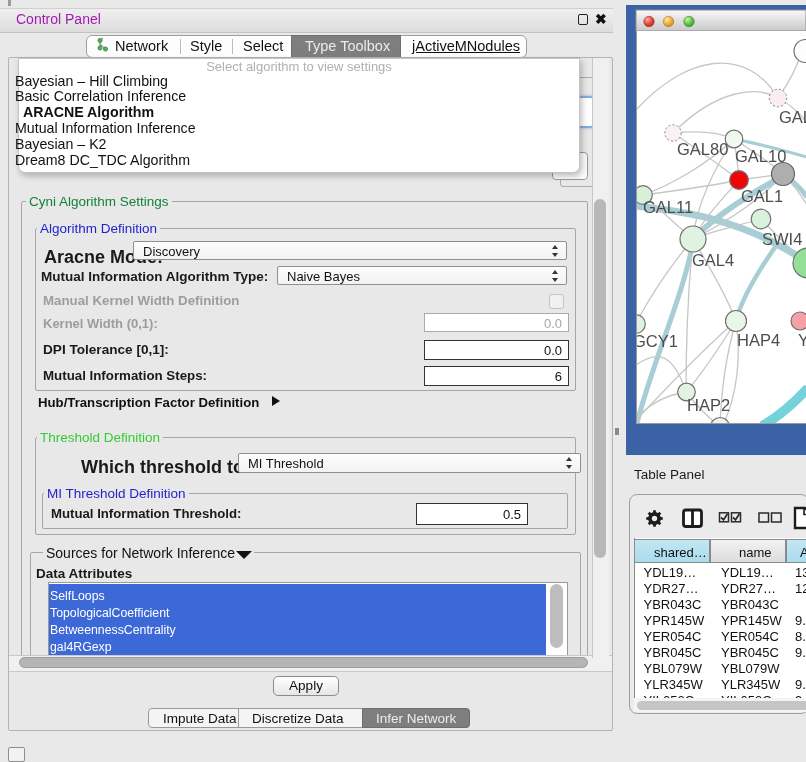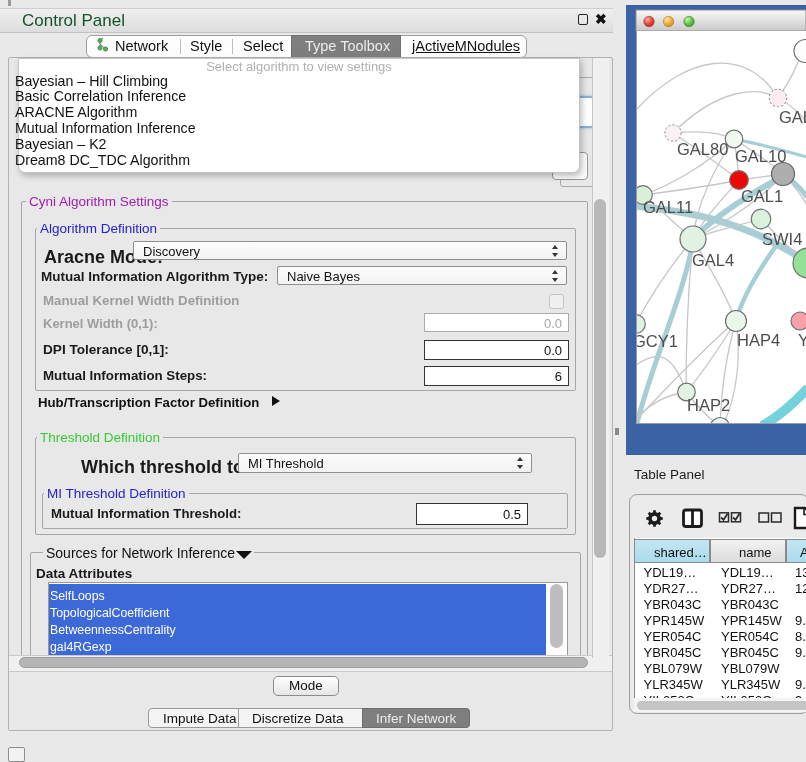--- a/index.html
+++ b/index.html
@@ -1,38 +1,38 @@
 <!DOCTYPE html>
 <html><head>
 <meta charset="utf-8">
 <style>
 * { margin:0; padding:0; box-sizing:border-box; }
 html,body { width:806px; height:762px; }
 body { position:relative; background:#e9e9e9; font-family:"Liberation Sans",sans-serif; overflow:hidden; }
 .abs { position:absolute; }
-.b { font-weight:normal; }
+.b { font-weight:bold;margin-left:8px; }
 .grouplab { position:absolute; background:#e8e8e8; padding:0 3px; font-size:13.5px; }
 .gbox { position:absolute; border:1px solid #a6a6a6; border-radius:2px; }
 .combo { position:absolute; background:linear-gradient(#fdfdfd,#f2f2f2); border:1px solid #8f8f8f; border-radius:2px; font-size:13px; color:#111; }
 .combo .ctext { position:absolute; left:9px; top:50%; transform:translateY(-50%); }
 .updown { position:absolute; right:7px; top:50%; width:7px; height:12px; transform:translateY(-50%); }
 .updown:before { content:""; position:absolute; left:0; top:0; border-left:3.5px solid transparent; border-right:3.5px solid transparent; border-bottom:4.5px solid #333; }
 .updown:after { content:""; position:absolute; left:0; bottom:0; border-left:3.5px solid transparent; border-right:3.5px solid transparent; border-top:4.5px solid #333; }
 .field { position:absolute; background:#fff; border:1px solid #333; font-size:13px; color:#111; text-align:right; padding-right:7px; }
 .field span { position:absolute; right:6px; top:50%; transform:translateY(-50%); }
 .lab { position:absolute; font-size:18px; font-weight:bold; color:#1a1a1a; white-space:nowrap; }
 .dis { color:#9d9d9d !important; }
 </style>
 </head>
 <body>
 
 <div class="abs" style="left:8px;top:0;width:3px;height:6px;background:#9a9a9a;"></div>
 
 <div class="abs" style="left:0;top:8px;width:613px;height:25px;background:linear-gradient(#efefef,#dddddd);border-top:1px solid #cfcfcf;border-bottom:1px solid #c2c2c2;"></div>
-<div class="abs" style="left:22px;top:10.5px;font-size:17px;color:#14532d;">Control Panel</div>
+<div class="abs" style="left:16px;top:10.5px;font-size:14px;color:#a21caf;">Control Panel</div>
 
 <div class="abs" style="left:578px;top:14px;width:10px;height:11px;border:1.8px solid #222;border-radius:2px;"></div>
 <div class="abs" style="left:595px;top:11px;font-size:14px;font-weight:bold;color:#111;">✖</div>
 
 <div class="abs" style="left:86px;top:35px;width:441px;height:23px;background:#fdfdfd;border:1px solid #9e9e9e;border-radius:6px;"></div>
 <div class="abs" style="left:180px;top:39px;width:1px;height:15px;background:#bbb;"></div>
 <div class="abs" style="left:232px;top:39px;width:1px;height:15px;background:#bbb;"></div>
 <div class="abs" style="left:291px;top:35px;width:110px;height:23px;background:#7e7e7e;border:1px solid #6e6e6e;"></div>
 
 <svg class="abs" style="left:96px;top:37px;" width="13" height="15" viewBox="0 0 13 15">
@@ -49,21 +49,21 @@
 <div class="abs" style="left:305px;top:38px;font-size:14.5px;color:#ececec;">Type Toolbox</div>
 <div class="abs" style="left:412px;top:38px;font-size:14.5px;color:#111;text-decoration:underline;">jActiveMNodules</div>
 
 <div class="abs" style="left:8px;top:57px;width:605px;height:674px;background:#e8e8e8;border:1px solid #b3b3b3;border-radius:2px;"></div>
 
 <div class="abs" style="left:560px;top:77px;width:36px;height:110px;border:1px solid #ababab;border-radius:3px;"></div>
 <div class="abs" style="left:556px;top:96px;width:40px;height:32px;background:#fff;border:2px solid #85aede;border-radius:6px;box-shadow:0 0 3px #85aede;"></div>
 <div class="abs" style="left:552px;top:152px;width:36px;height:28px;background:#fcfcfc;border:1px solid #999;border-radius:4px;"></div>
 
 <div class="gbox" style="left:21px;top:201px;width:567px;height:458px;"></div>
-<div class="grouplab" style="left:26px;top:194px;color:#a21caf;">Cyni Algorithm Settings</div>
+<div class="grouplab" style="left:26px;top:194px;color:#15803d;">Cyni Algorithm Settings</div>
 
 <div class="gbox" style="left:35px;top:228px;width:541px;height:163px;"></div>
 <div class="grouplab" style="left:37px;top:221px;color:#2323cd;">Algorithm Definition</div>
 
 <div class="lab" style="left:44px;top:247px;">Aracne Mode:</div>
 <div class="combo" style="left:133px;top:241px;width:434px;height:19px;">
     <span class="ctext">Discovery</span>
     <span class="updown"></span>
   </div>
 
@@ -91,21 +91,21 @@
     <span>6</span>
   </div>
 
 <div class="abs" style="left:38px;top:395px;font-size:13.2px;font-weight:bold;color:#111;">Hub/Transcription Factor Definition</div>
 <div class="abs" style="left:272px;top:396px;width:0;height:0;border-top:5.5px solid transparent;border-bottom:5.5px solid transparent;border-left:8px solid #111;"></div>
 
 <div class="gbox" style="left:35px;top:437px;width:541px;height:98px;"></div>
 <div class="grouplab" style="left:37px;top:430px;color:#35cb35;">Threshold Definition</div>
 
 <div class="lab" style="left:81px;top:457px;font-size:18px;">Which threshold to use:</div>
-<div class="combo" style="left:238px;top:453px;width:294px;height:20px;">
+<div class="combo" style="left:238px;top:453px;width:343px;height:20px;">
     <span class="ctext">MI Threshold</span>
     <span class="updown"></span>
   </div>
 
 <div class="gbox" style="left:42px;top:493px;width:526px;height:36px;"></div>
 <div class="grouplab" style="left:44px;top:486px;color:#2323cd;">MI Threshold Definition</div>
 <div class="lab" style="left:51px;top:506px;font-size:13.2px;">Mutual Information Threshold:</div>
 <div class="field" style="left:416px;top:503px;width:112px;height:22px;">
     <span>0.5</span>
   </div>
@@ -122,21 +122,21 @@
 <div class="abs" style="left:50px;top:623px;font-size:12.3px;color:#fff;">BetweennessCentrality</div>
 <div class="abs" style="left:50px;top:640px;font-size:12.3px;color:#fff;">gal4RGexp</div>
 <div class="abs" style="left:550px;top:584px;width:13px;height:64px;background:#bdbdbd;border-radius:7px;"></div>
 
 <div class="abs" style="left:9px;top:655px;width:603px;height:17px;background:#f0f0f0;border-top:1px solid #c9c9c9;border-bottom:1px solid #c9c9c9;"></div>
 <div class="abs" style="left:19px;top:657px;width:569px;height:11px;background:#b5b5b5;border:1px solid #9e9e9e;border-radius:6px;"></div>
 
 <div class="abs" style="left:592px;top:58px;width:17px;height:600px;background:#f0f0f0;border-left:1px solid #c6c6c6;"></div>
 <div class="abs" style="left:594px;top:199px;width:12px;height:359px;background:#b8b8b8;border-radius:6px;"></div>
 
-<div class="abs" style="left:273px;top:676px;width:66px;height:20px;background:linear-gradient(#ffffff,#e6e6e6);border:1px solid #8c8c8c;border-radius:5px;text-align:center;font-size:13.5px;color:#111;line-height:18px;">Mode</div>
+<div class="abs" style="left:273px;top:676px;width:66px;height:20px;background:linear-gradient(#ffffff,#e6e6e6);border:1px solid #8c8c8c;border-radius:5px;text-align:center;font-size:13.5px;color:#111;line-height:18px;">Apply</div>
 
 <div class="abs" style="left:148px;top:708px;width:322px;height:20px;background:#f4f4f4;border:1px solid #999;border-radius:4px;"></div>
 <div class="abs" style="left:238px;top:708px;width:1px;height:20px;background:#999;"></div>
 <div class="abs" style="left:362px;top:708px;width:108px;height:20px;background:#7e7e7e;border:1px solid #6e6e6e;border-radius:0 4px 4px 0;"></div>
 <div class="abs" style="left:163px;top:711px;font-size:13.5px;color:#111;">Impute Data</div>
 <div class="abs" style="left:252px;top:711px;font-size:13.5px;color:#111;">Discretize Data</div>
 <div class="abs" style="left:376px;top:711px;font-size:13.5px;color:#ececec;">Infer Network</div>
 
 <div class="abs" style="left:18px;top:58px;width:562px;height:115px;background:#fff;border:1px solid #c4c4c4;border-radius:0 0 7px 7px;box-shadow:2px 3px 6px rgba(0,0,0,0.25);"></div>
 <div class="abs" style="left:18px;top:59px;width:562px;text-align:center;font-size:13px;color:#b0b0b0;">Select algorithm to view settings</div>

